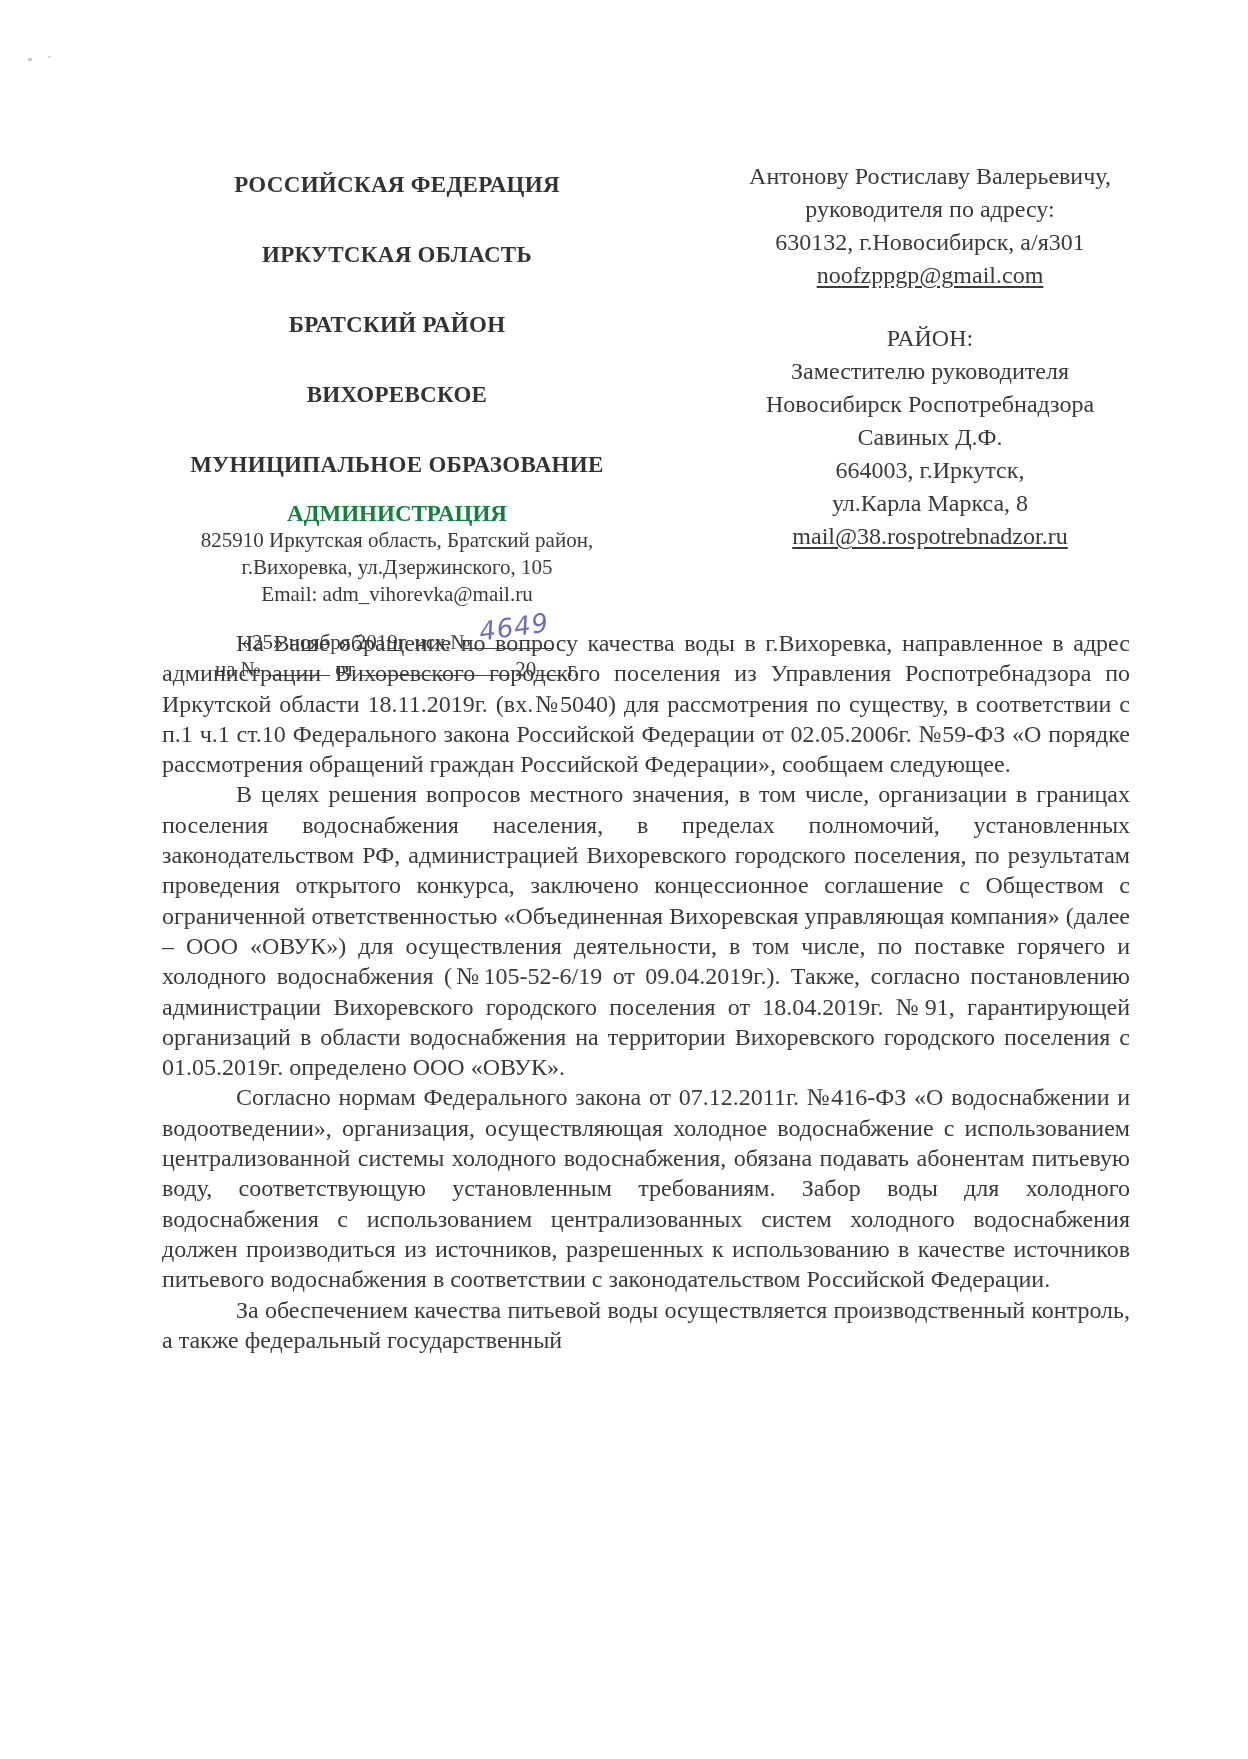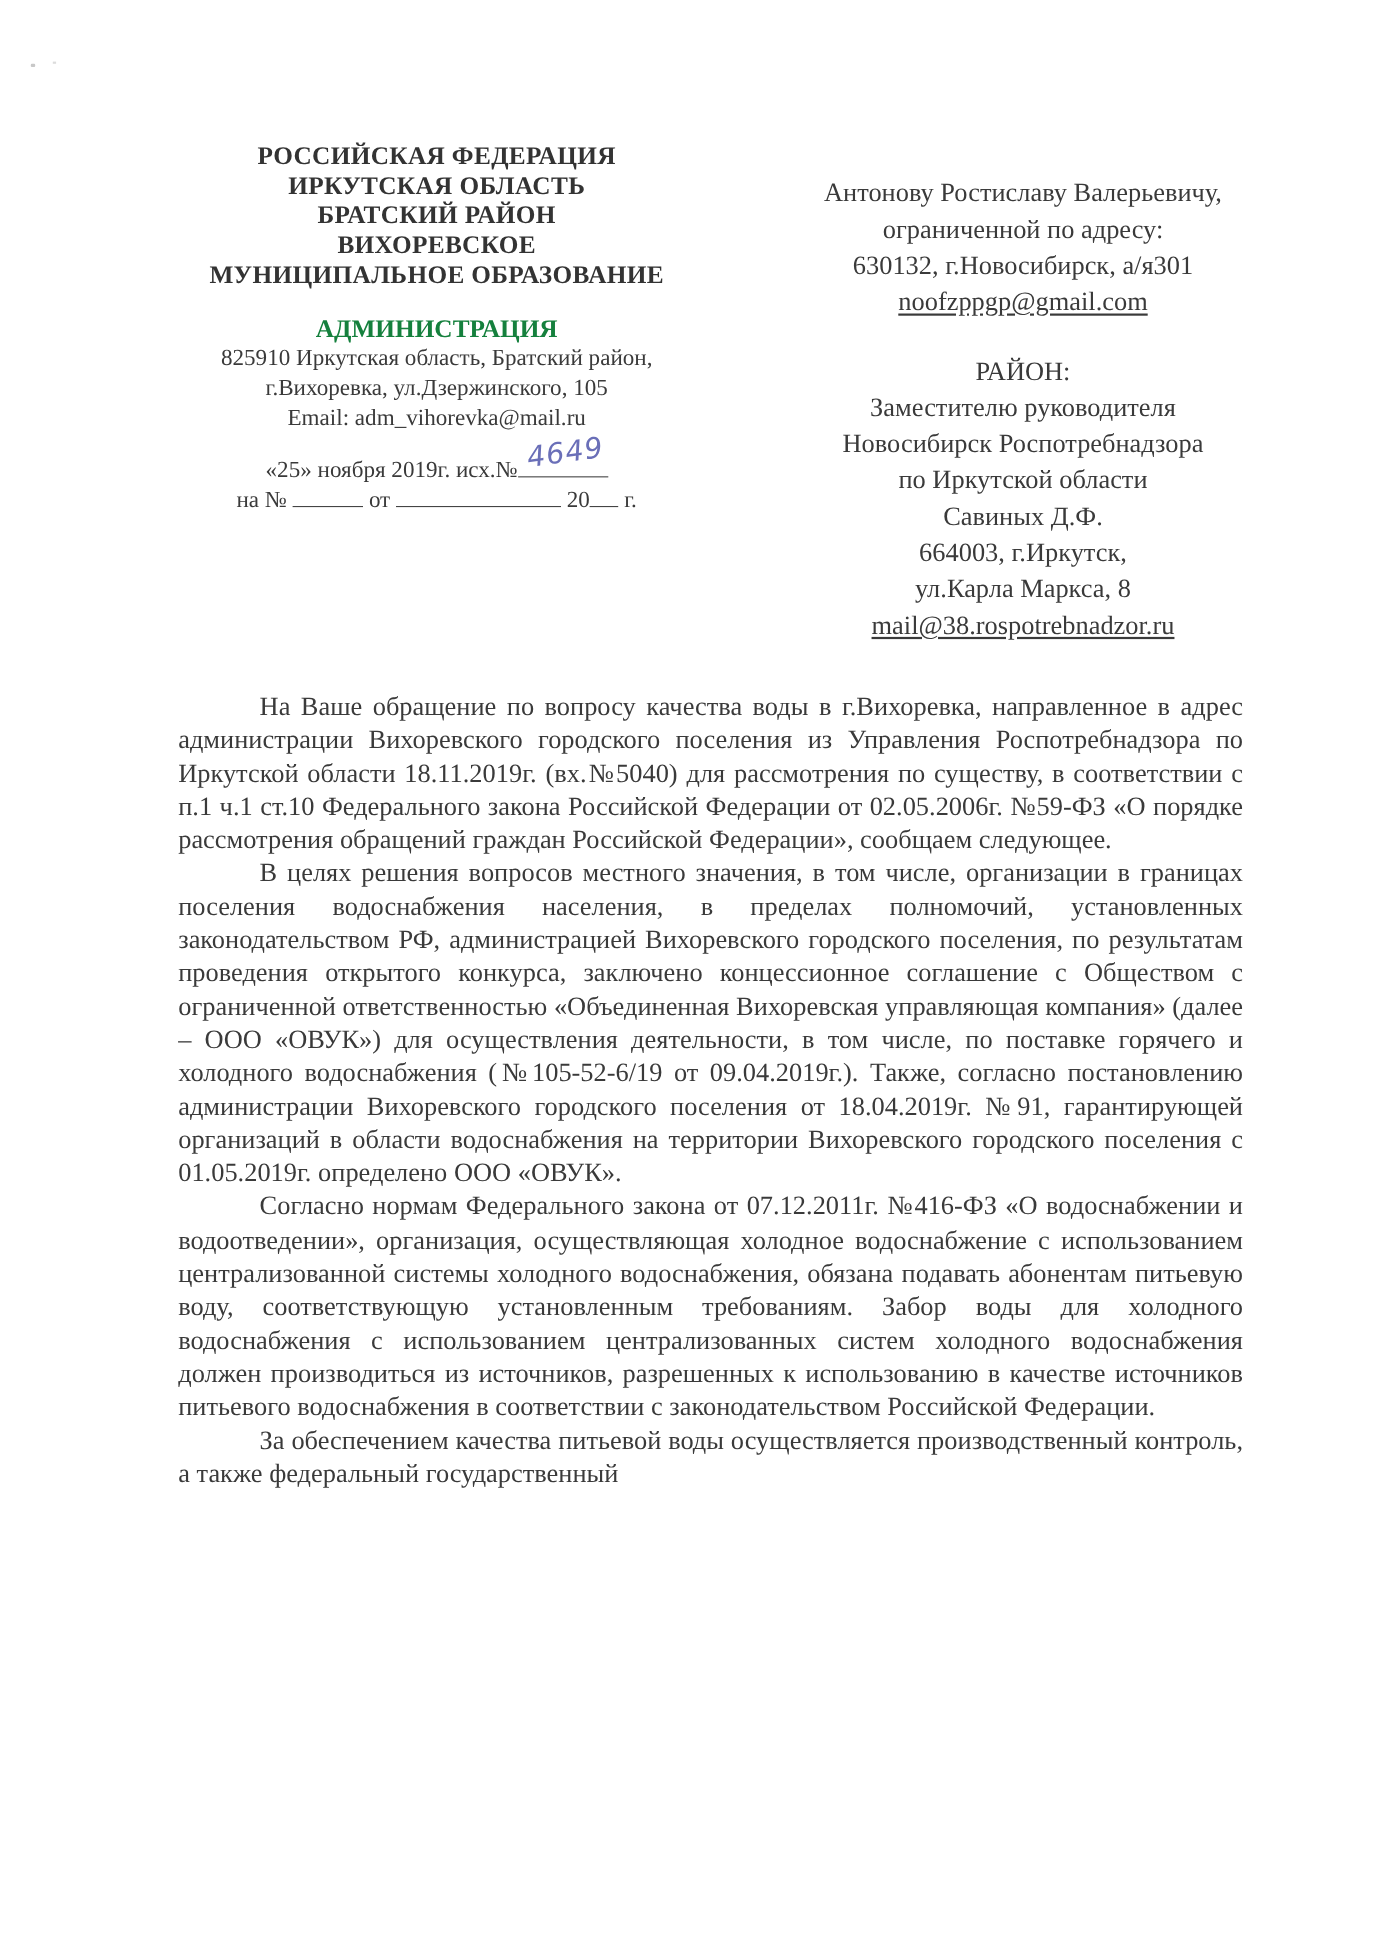--- a/index.html
+++ b/index.html
@@ -24,20 +24,21 @@
       left: 158px; top: 128px;
       width: 478px;
       text-align: center;
     }
     .sender .bold-line {
       font-weight: bold;
       font-size: 23px;
       line-height: 27px;
       letter-spacing: 0.3px;
       color: #333;
+      margin-top: 43px;
     }
     .sender .admin-title {
       font-weight: bold;
       font-size: 23px;
       line-height: 27px;
       margin-top: 22px;
       color: #15803d;
     }
     .sender .addr-line {
       font-size: 21px;
@@ -125,28 +126,27 @@
       <span>от</span>
       <span class="blank w2"></span>
       <span>20</span><span class="blank w3"></span>
       <span>г.</span>
     </div>
   </div>
 </div>
 
 <div class="recipient">
   <div>Антонову Ростиславу Валерьевичу,</div>
-  <div>ограниченной по адресу:</div>
+  <div>руководителя по адресу:</div>
   <div>630132, г.Новосибирск, а/я301</div>
   <div class="link">noofzppgp@gmail.com</div>
 
   <div class="copy-title">РАЙОН:</div>
   <div>Заместителю руководителя</div>
   <div>Новосибирск Роспотребнадзора</div>
-  <div>по Иркутской области</div>
   <div>Савиных Д.Ф.</div>
   <div>664003, г.Иркутск,</div>
   <div>ул.Карла Маркса, 8</div>
   <div class="link">mail@38.rospotrebnadzor.ru</div>
 </div>
 
 <div class="body-text">
   <p>На Ваше обращение по вопросу качества воды в г.Вихоревка, направленное в адрес администрации Вихоревского городского поселения из Управления Роспотребнадзора по Иркутской области 18.11.2019г. (вх.№5040) для рассмотрения по существу, в соответствии с п.1 ч.1 ст.10 Федерального закона Российской Федерации от 02.05.2006г. №59-ФЗ «О порядке рассмотрения обращений граждан Российской Федерации», сообщаем следующее.</p>
   <p>В целях решения вопросов местного значения, в том числе, организации в границах поселения водоснабжения населения, в пределах полномочий, установленных законодательством РФ, администрацией Вихоревского городского поселения, по результатам проведения открытого конкурса, заключено концессионное соглашение с Обществом с ограниченной ответственностью «Объединенная Вихоревская управляющая компания» (далее – ООО «ОВУК») для осуществления деятельности, в том числе, по поставке горячего и холодного водоснабжения (№105-52-6/19 от 09.04.2019г.). Также, согласно постановлению администрации Вихоревского городского поселения от 18.04.2019г. №91, гарантирующей организаций в области водоснабжения на территории Вихоревского городского поселения с 01.05.2019г. определено ООО «ОВУК».</p>
   <p>Согласно нормам Федерального закона от 07.12.2011г. №416-ФЗ «О водоснабжении и водоотведении», организация, осуществляющая холодное водоснабжение с использованием централизованной системы холодного водоснабжения, обязана подавать абонентам питьевую воду, соответствующую установленным требованиям. Забор воды для холодного водоснабжения с использованием централизованных систем холодного водоснабжения должен производиться из источников, разрешенных к использованию в качестве источников питьевого водоснабжения в соответствии с законодательством Российской Федерации.</p>

